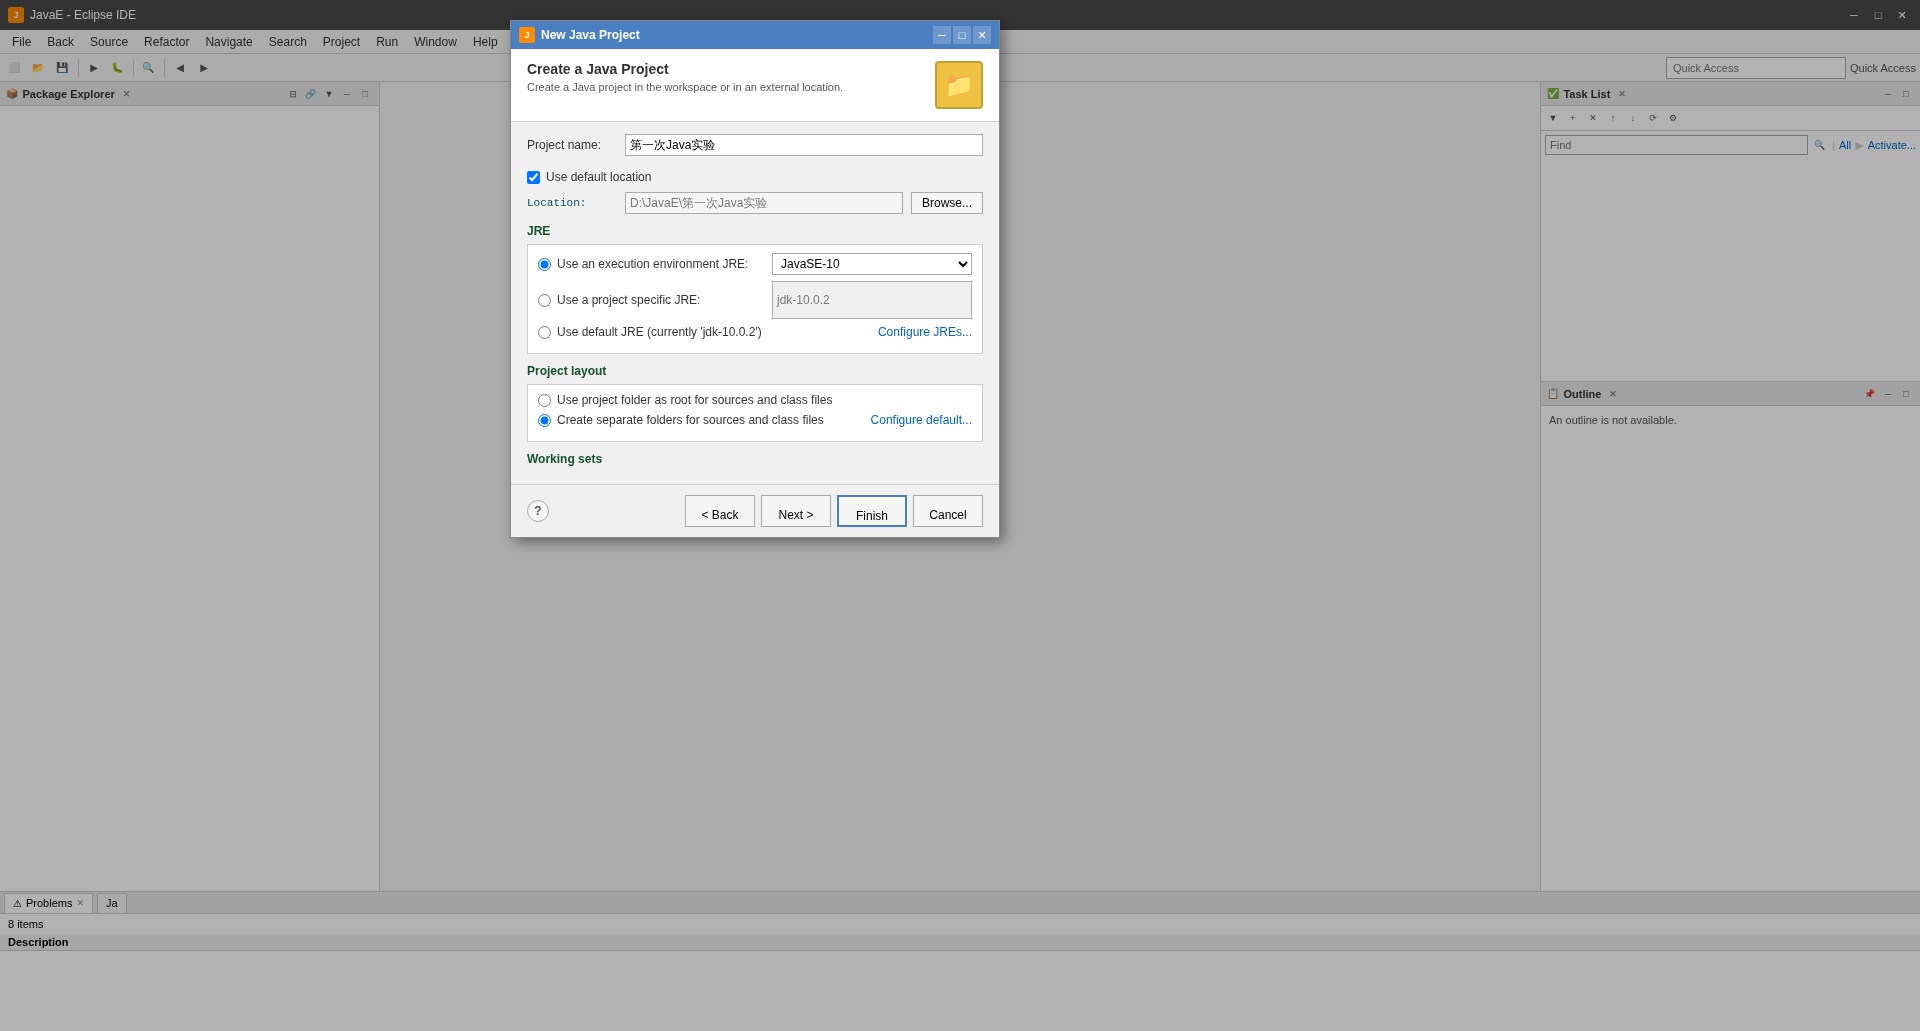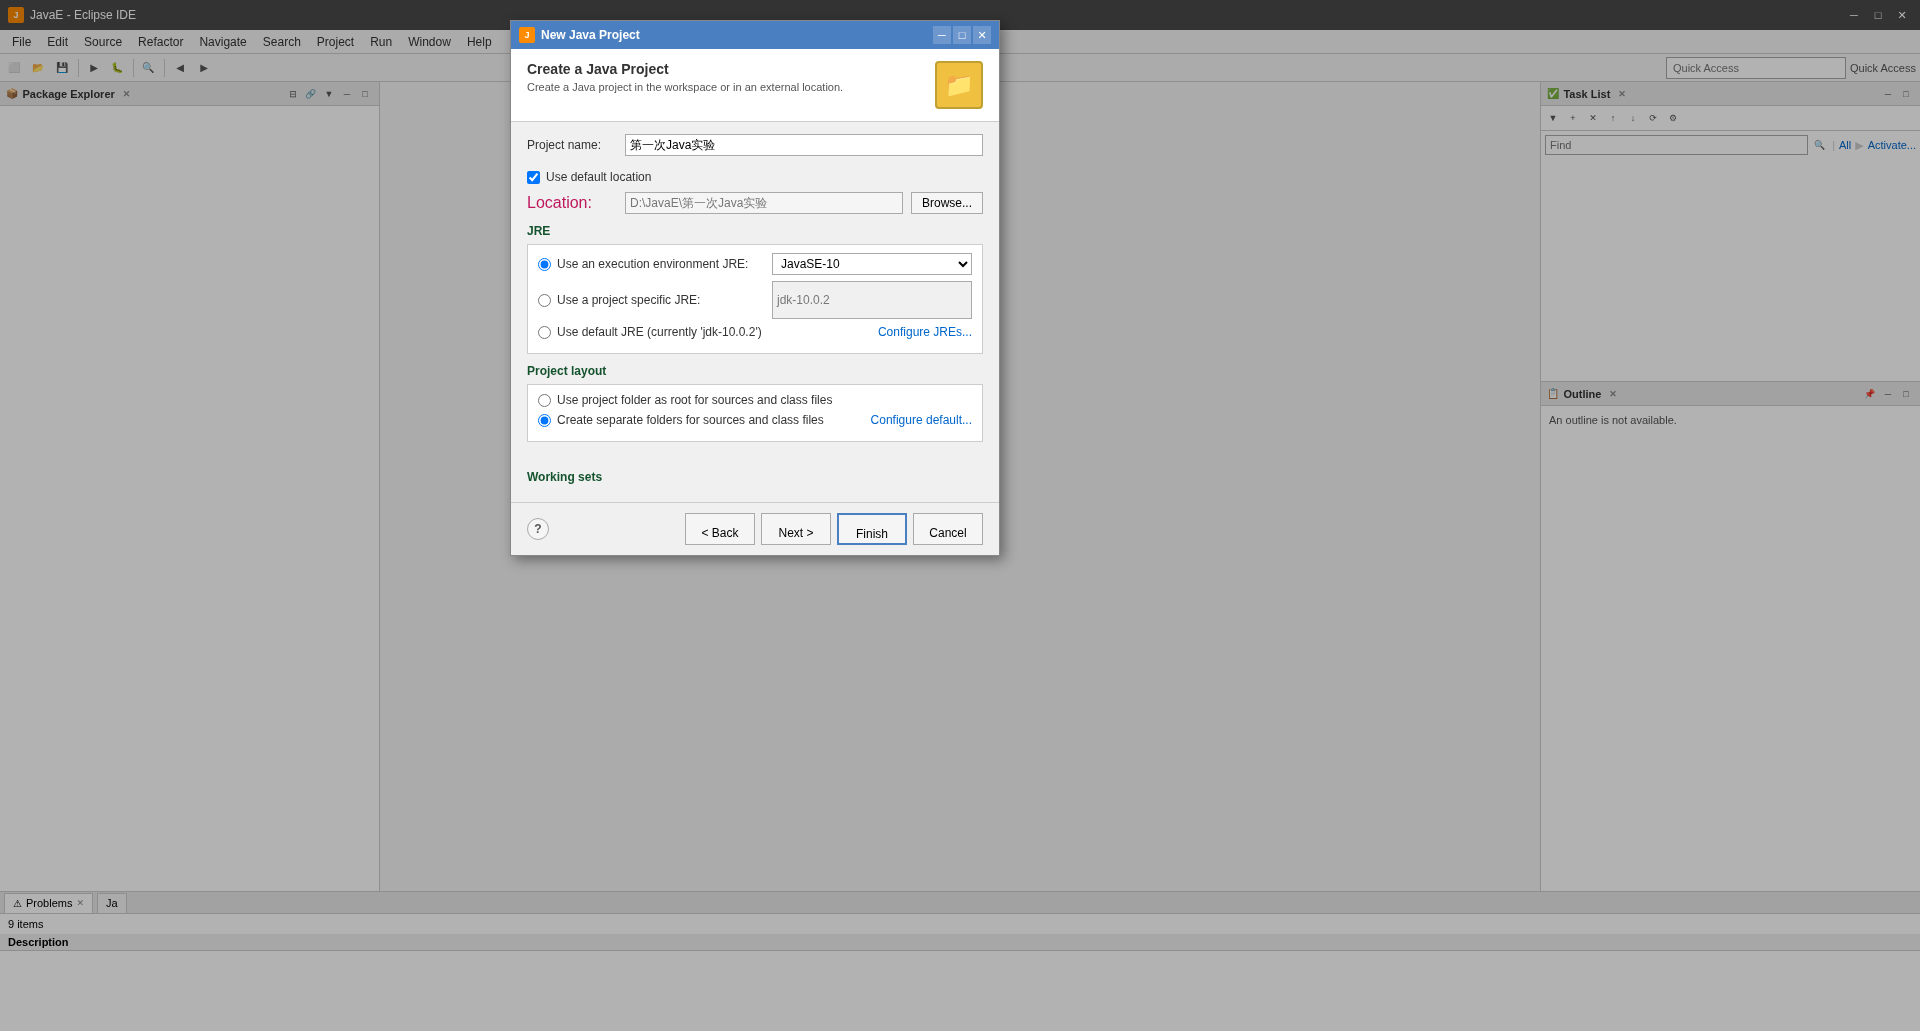--- a/index.html
+++ b/index.html
@@ -297,21 +297,21 @@
       margin-bottom: 8px; gap: 6px;
     }
     .checkbox-row input[type="checkbox"] { cursor: pointer; }
     .checkbox-row label { font-size: 12px; color: #333; cursor: pointer; }
 
     
     .location-row {
       display: flex; align-items: center;
       margin-bottom: 8px; gap: 8px;
     }
-    .location-label { font-size: 16px; color: #be185d; min-width: 90px; }
+    .location-label { font-size: 11px; color: #0c4a6e; min-width: 90px; font-family: Liberation Mono, monospace; }
     .location-input {
       flex: 1; height: 22px;
       border: 1px solid #aaa;
       padding: 0 4px; font-size: 12px;
       background: #f5f5f5; color: #777;
     }
 
     
     .section-label {
       font-size: 12px; font-weight: bold; color: #14532d;
@@ -398,21 +398,21 @@
     <span class="title-bar-title">JavaE - Eclipse IDE</span>
     <div class="title-bar-controls">
       <button class="title-bar-btn">─</button>
       <button class="title-bar-btn">□</button>
       <button class="title-bar-btn">✕</button>
     </div>
   </div>
 
   <div class="menu-bar">
     <div class="menu-item">File</div>
-    <div class="menu-item">Edit</div>
+    <div class="menu-item">Back</div>
     <div class="menu-item">Source</div>
     <div class="menu-item">Refactor</div>
     <div class="menu-item">Navigate</div>
     <div class="menu-item">Search</div>
     <div class="menu-item">Project</div>
     <div class="menu-item">Run</div>
     <div class="menu-item">Window</div>
     <div class="menu-item">Help</div>
   </div>
 
@@ -509,21 +509,21 @@
     <div class="bottom-tabs">
       <div class="bottom-tab active">
         <span style="font-size:10px;">⚠</span>
         <span>Problems</span>
         <span style="font-size:9px; color:#888;">✕</span>
       </div>
       <div class="bottom-tab">
         <span>Ja</span>
       </div>
     </div>
-    <div class="items-count">9 items</div>
+    <div class="items-count">8 items</div>
     <div class="col-header">Description</div>
   </div>
 
   <div class="dialog-overlay">
     <div class="dialog">
 
       <div class="dialog-titlebar">
         <div class="dialog-title-icon">J</div>
         <span class="dialog-title-text">New Java Project</span>
         <div class="dialog-title-btns">
@@ -579,21 +579,21 @@
           </div>
 
           <div class="radio-row">
             <input type="radio" name="jre" id="jre-radio3" style="">
             <label for="jre-radio3">Use default JRE (currently 'jdk-10.0.2')</label>
             <a class="configure-link">Configure JREs...</a>
           </div>
         </div>
 
         <div class="section-label">Project layout</div>
-        <div style="border: 1px solid #ccc; padding: 8px 10px; margin-bottom: 28px; background: white;">
+        <div style="border: 1px solid #ccc; padding: 8px 10px; margin-bottom: 10px; background: white;">
           <div class="radio-row">
             <input type="radio" name="layout" id="layout-radio1" style="">
             <label for="layout-radio1">Use project folder as root for sources and class files</label>
           </div>
           <div class="radio-row">
             <input type="radio" name="layout" id="layout-radio2" checked="" style="">
             <label for="layout-radio2">Create separate folders for sources and class files</label>
             <a class="configure-link">Configure default...</a>
           </div>
         </div>

